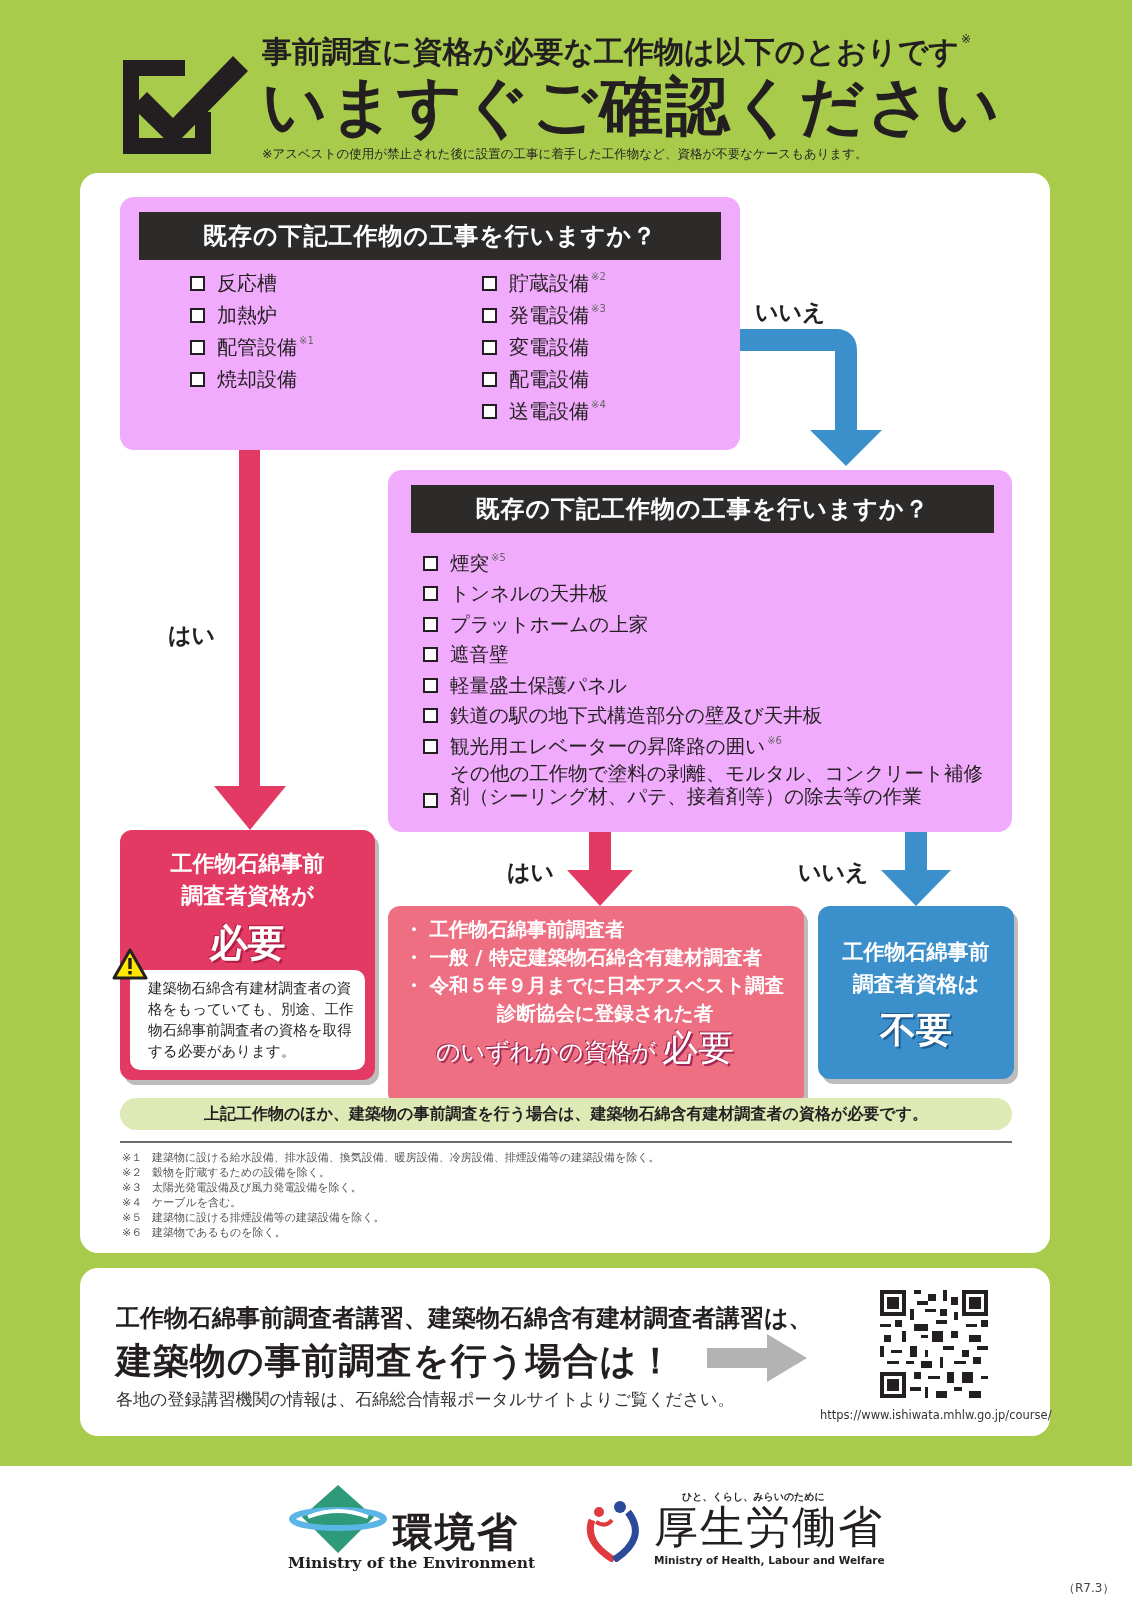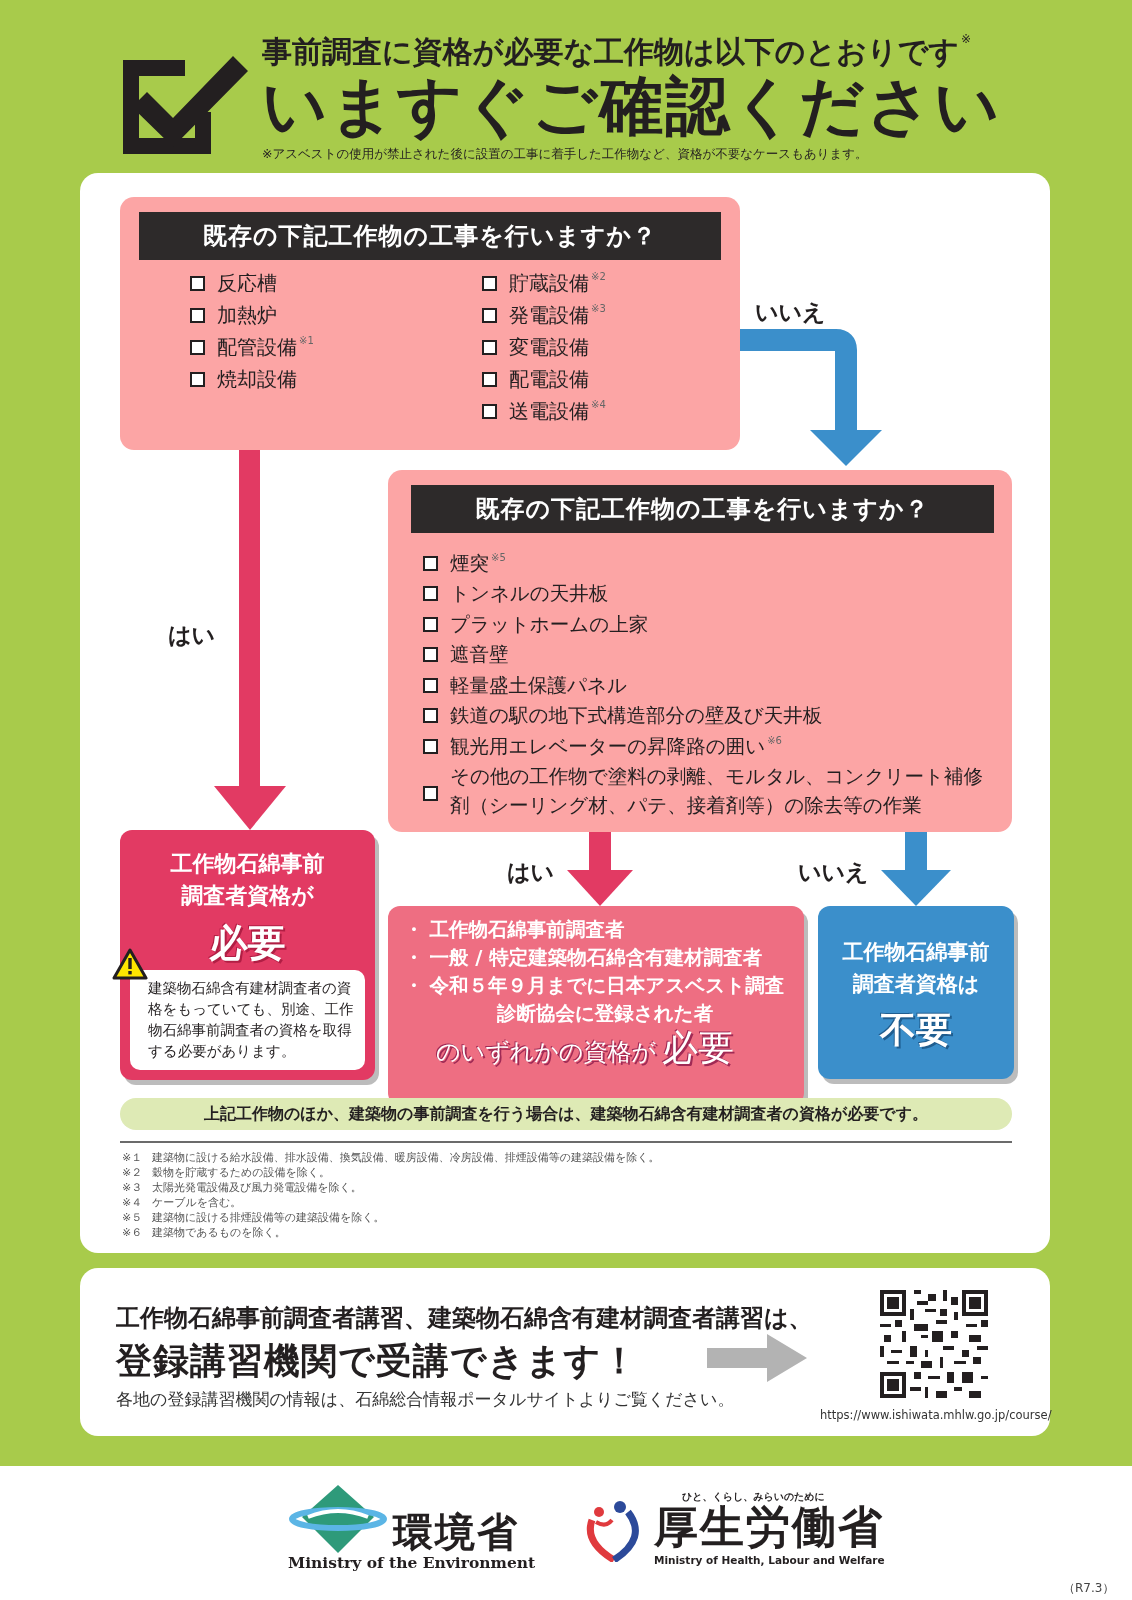--- a/index.html
+++ b/index.html
@@ -11,36 +11,36 @@
 
   
   .check-icon { left: 123px; top: 52px; width: 125px; height: 102px; }
   .head-sub { left: 262px; top: 32px; font-size: 30px; font-weight: bold; letter-spacing: 0px; white-space: nowrap; }
   .head-sub sup { font-size: 12px; font-weight: normal; vertical-align: top; margin-left: 2px; }
   .head-main { left: 262px; top: 68px; font-size: 64px; font-weight: bold; letter-spacing: 2px; white-space: nowrap; line-height: 76px; }
   .head-note { left: 262px; top: 146px; font-size: 12.5px; white-space: nowrap; color: #231f20; }
 
   .white-panel { left: 80px; top: 173px; width: 970px; height: 1080px; background: #ffffff; border-radius: 18px; }
 
-  .q-box { background: #fca5a5; border-radius: 14px; }
+  .q-box { background: #f0abfc; border-radius: 14px; }
   .q-box1 { left: 120px; top: 197px; width: 620px; height: 253px; }
   .q-box2 { left: 388px; top: 470px; width: 624px; height: 362px; }
   .q-head { position: absolute; background: #2d2a2a; color: #fff; font-weight: bold; font-size: 24px; text-align: center; line-height: 48px; height: 48px; letter-spacing: 1px; }
   .q-box1 .q-head { left: 19px; top: 15px; width: 582px; }
   .q-box2 .q-head { left: 23px; top: 15px; width: 583px; }
 
   .chk-list { position: absolute; list-style: none; }
   .chk-item { display: flex; align-items: center; font-size: 20px; height: 32px; white-space: nowrap; }
   .chk-box { width: 15px; height: 15px; border: 2px solid #231f20; background: #fff; margin-right: 12px; flex: none; }
   .chk-item sup { font-size: 10px; color: #666; vertical-align: top; margin-left: 2px; align-self: flex-start; margin-top: 4px; }
   .q-box1 .col1 { left: 70px; top: 70px; }
   .q-box1 .col2 { left: 362px; top: 70px; }
   .q-box2 .chk-list { left: 35px; top: 78px; }
   .q-box2 .chk-item { height: 30.5px; font-size: 19.5px; }
-  .chk-item.multi { height: auto; align-items: center; line-height: 29px; white-space: normal; width: 560px; }
+  .chk-item.multi { height: auto; align-items: flex-end; line-height: 23px; white-space: normal; width: 560px; }
   .chk-item.multi .chk-box { margin-top: 6px; }
 
   .lbl { font-size: 23px; font-weight: bold; white-space: nowrap; }
 
   .box-red { left: 120px; top: 830px; width: 255px; height: 250px; background: #e23a63; border-radius: 12px; box-shadow: 4px 5px 0 #bcbcbc; }
   .box-red .t1 { position: absolute; left: 0; top: 18px; width: 100%; text-align: center; color: #fff; font-size: 22px; font-weight: bold; line-height: 32px; }
   .box-red .big { position: absolute; left: 0; top: 88px; width: 100%; text-align: center; color: #fff; font-size: 38px; font-weight: bold; text-shadow: 2px 2px 0 #b11e44, -1px -1px 0 #b11e44; }
   .warn-icon { left: 112px; top: 948px; width: 36px; height: 32px; }
   .box-red .note { position: absolute; left: 10px; top: 140px; width: 235px; height: 100px; background: #fff; border-radius: 10px; padding: 8px 8px 20px 18px; font-size: 14.5px; line-height: 21px; color: #231f20; }
 
@@ -69,21 +69,21 @@
   .url { left: 820px; top: 1408px; font-size: 11.5px; color: #333; white-space: nowrap; }
 
   .logo-env { left: 288px; top: 1483px; width: 250px; height: 90px; }
   .logo-env .mark { position: absolute; left: 0; top: 0; width: 100px; height: 72px; }
   .logo-env .jp { position: absolute; left: 105px; top: 22px; font-size: 40px; font-weight: bold; letter-spacing: 2px; white-space: nowrap; }
   .logo-env .en { position: absolute; left: 0; top: 70px; font-family: "DejaVu Serif", "Liberation Serif", serif; font-weight: bold; font-size: 15.5px; white-space: nowrap; }
 
   .logo-mhlw { left: 584px; top: 1490px; width: 280px; height: 80px; }
   .logo-mhlw .mark { position: absolute; left: 0; top: 8px; width: 60px; height: 64px; }
   .logo-mhlw .tag { position: absolute; left: 98px; top: 0; font-size: 10px; font-weight: bold; white-space: nowrap; }
-  .logo-mhlw .jp { position: absolute; left: 70px; top: 12px; font-size: 44px; font-weight: bold; letter-spacing: 2px; white-space: nowrap; line-height: 50px; }
+  .logo-mhlw .jp { position: absolute; left: 70px; top: 12px; font-size: 44px; font-weight: normal; letter-spacing: 2px; white-space: nowrap; line-height: 50px; }
   .logo-mhlw .en { position: absolute; left: 70px; top: 64px; font-size: 10.5px; font-weight: bold; white-space: nowrap; }
 
   .rev { left: 1063px; top: 1580px; font-size: 12px; color: #444; }
 </style>
 </head>
 <body>
 
 <div class="abs green-bg"></div>
 
 <svg class="abs check-icon" viewBox="0 0 125 102">
@@ -245,21 +245,21 @@
   <li><span class="fn-mark">※１</span><span>建築物に設ける給水設備、排水設備、換気設備、暖房設備、冷房設備、排煙設備等の建築設備を除く。</span></li>
   <li><span class="fn-mark">※２</span><span>穀物を貯蔵するための設備を除く。</span></li>
   <li><span class="fn-mark">※３</span><span>太陽光発電設備及び風力発電設備を除く。</span></li>
   <li><span class="fn-mark">※４</span><span>ケーブルを含む。</span></li>
   <li><span class="fn-mark">※５</span><span>建築物に設ける排煙設備等の建築設備を除く。</span></li>
   <li><span class="fn-mark">※６</span><span>建築物であるものを除く。</span></li>
 </ul>
 
 <div class="abs course-box"></div>
 <div class="abs course-line1">工作物石綿事前調査者講習、建築物石綿含有建材調査者講習は、</div>
-<div class="abs course-line2">登録講習機関で受講できます！</div>
+<div class="abs course-line2">建築物の事前調査を行う場合は！</div>
 <div class="abs course-line3">各地の登録講習機関の情報は、石綿総合情報ポータルサイトよりご覧ください。</div>
 <svg class="abs gray-arrow" viewBox="0 0 100 48">
   <polygon points="0,14 60,14 60,0 100,24 60,48 60,34 0,34" fill="#b3b3b3"></polygon>
 </svg>
 <svg class="abs qr" viewBox="0 0 29 29" shape-rendering="crispEdges">
   <rect width="29" height="29" fill="#fff"></rect>
   <g fill="#231f20">
     <rect x="0" y="0" width="7" height="7"></rect>
       <rect x="1" y="1" width="5" height="5" fill="#fff"></rect>
       <rect x="2" y="2" width="3" height="3"></rect>

